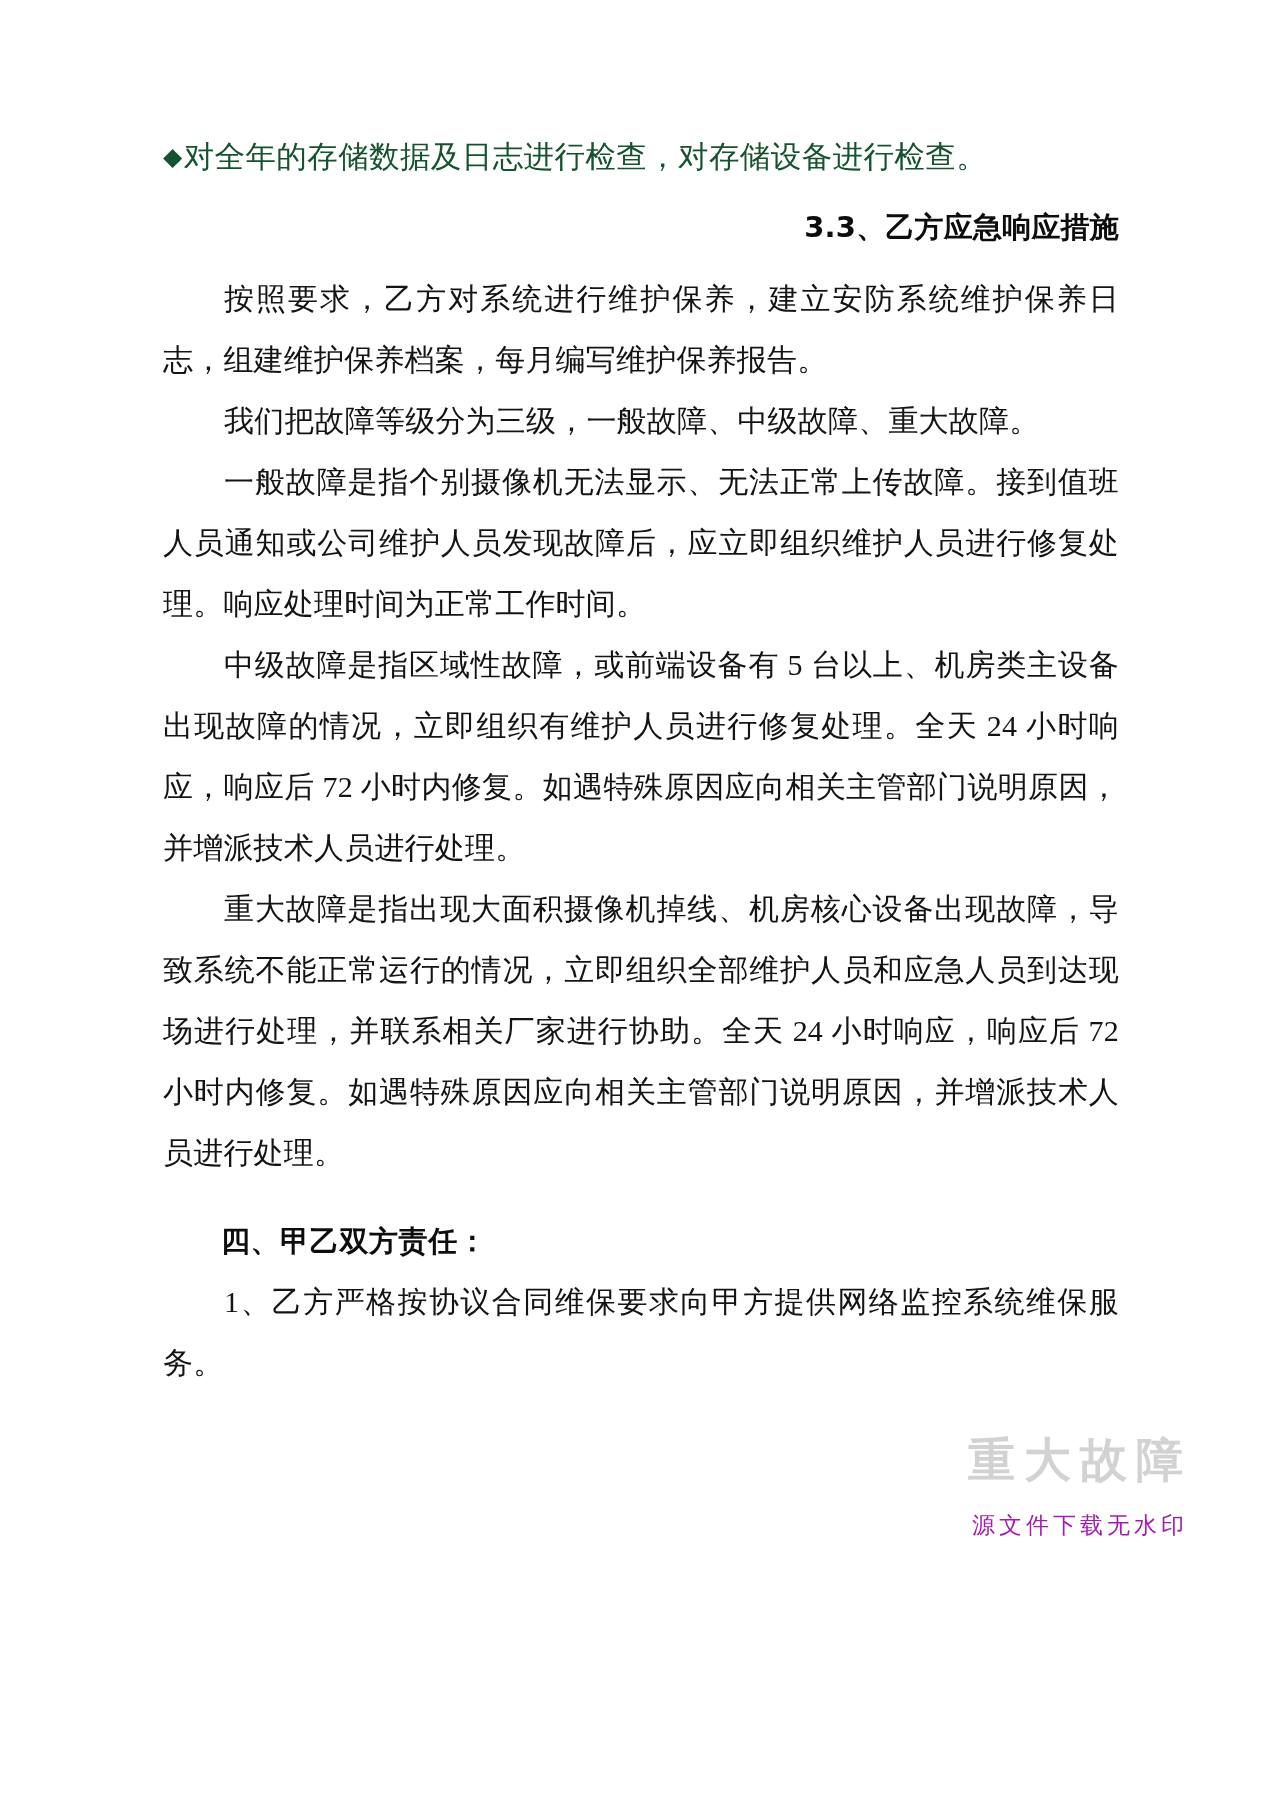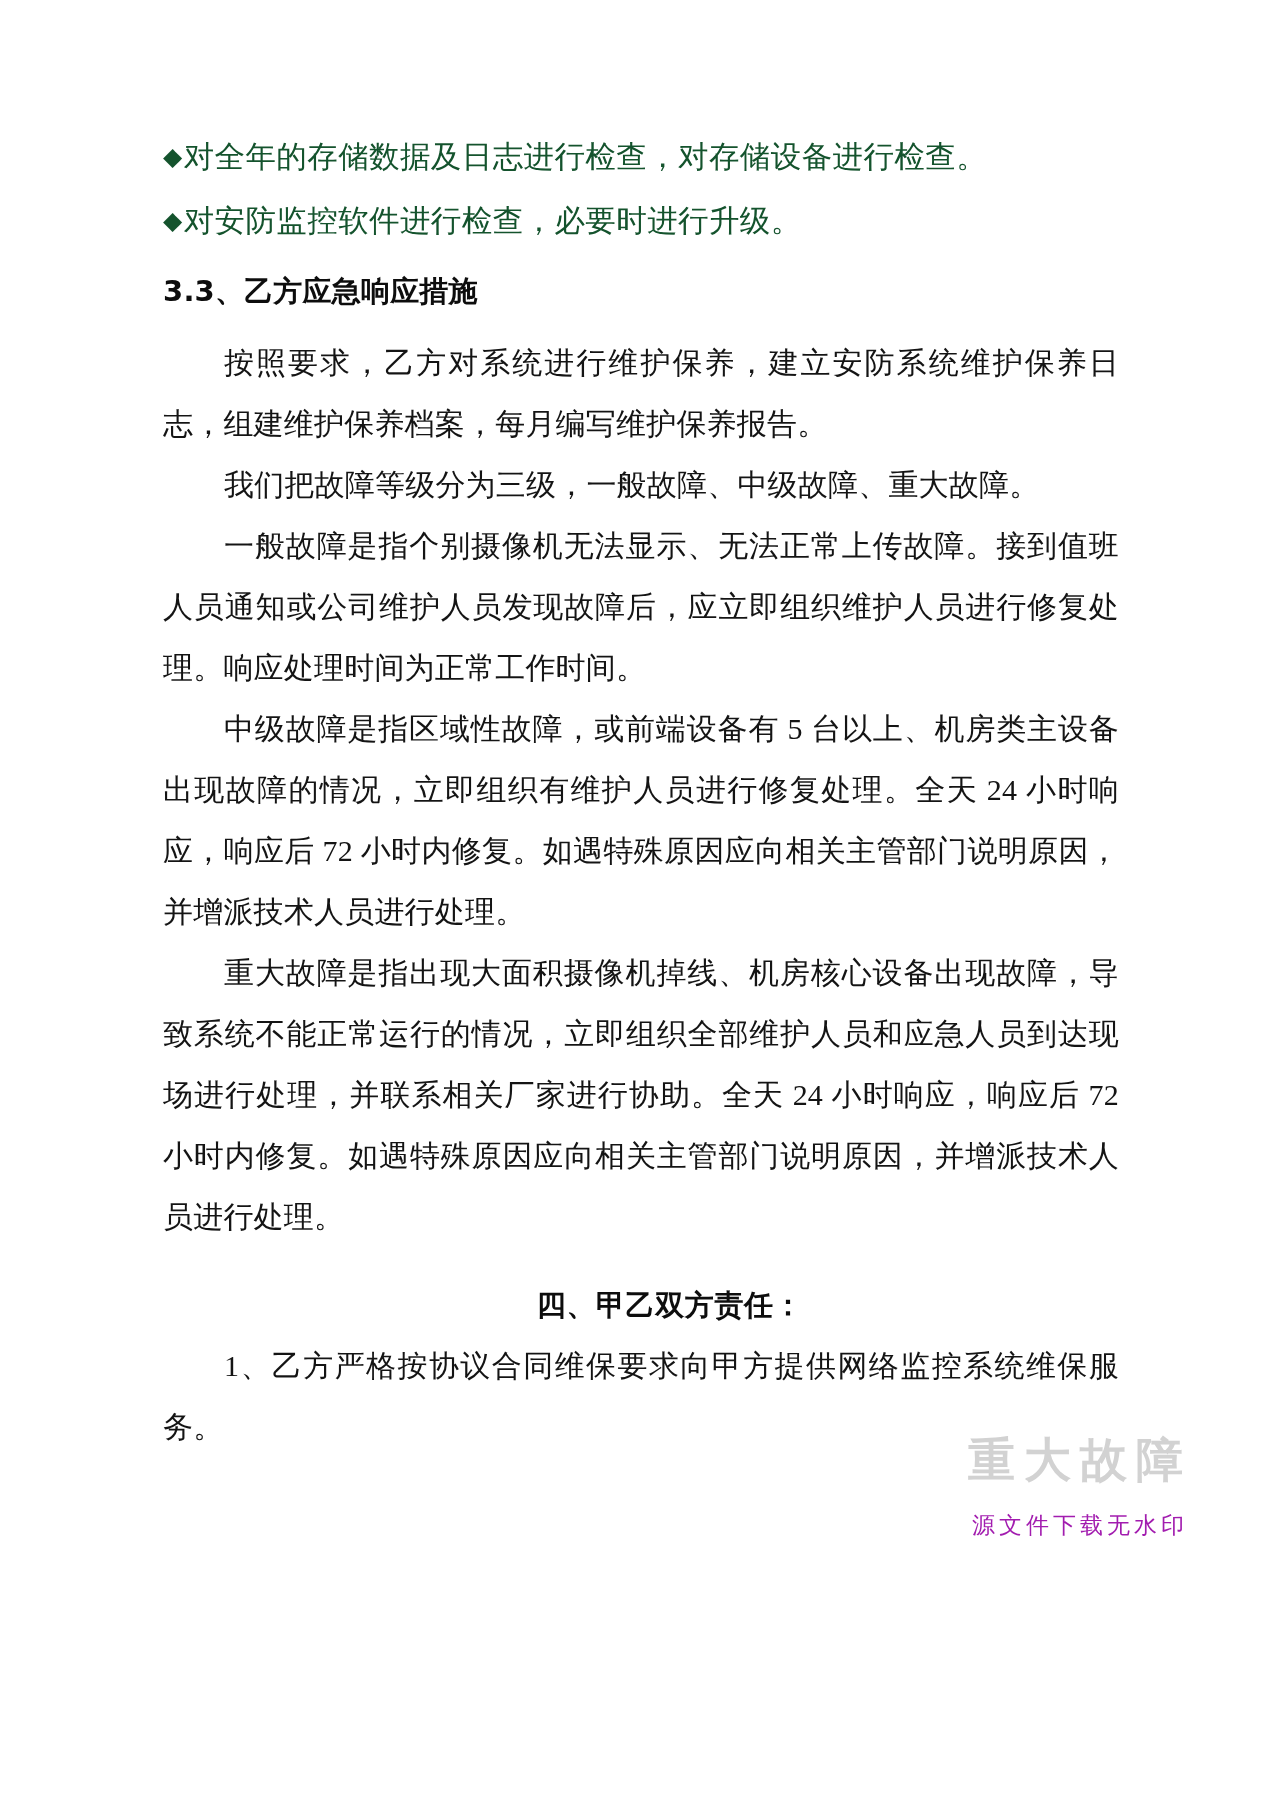--- a/index.html
+++ b/index.html
@@ -51,33 +51,33 @@
 
   
   .sub-heading {
     font-family: "DejaVu Sans", "Liberation Sans", sans-serif;
     font-weight: 700;
     font-size: 29px;
     line-height: 58px;
     margin-top: 8px;
     letter-spacing: 0.2px;
     color: #0d0d0d;
+    text-align: right;
   }
 
   
   .section-heading {
     font-family: "DejaVu Sans", "Liberation Sans", sans-serif;
     font-weight: 700;
     font-size: 29px;
     line-height: 60px;
     text-indent: 58px;
     margin-top: 28px;
     letter-spacing: 0.6px;
     color: #0d0d0d;
-    text-align: center;
   }
 
   
   .para {
     font-size: 30px;
     line-height: 61px;
     text-indent: 61px;
     text-align: justify;
     text-justify: inter-ideograph;
     letter-spacing: 0.2px;
@@ -119,23 +119,20 @@
 <body>
 
 <div class="page">
 
   <div class="content">
 
     <div class="bullet-line">
       <span class="bullet-mark">◆</span><span>对全年的存储数据及日志进行检查，对存储设备进行检查。</span>
     </div>
 
-    <div class="bullet-line">
-      <span class="bullet-mark">◆</span><span>对安防监控软件进行检查，必要时进行升级。</span>
-    </div>
 
     <div class="sub-heading">3.3、乙方应急响应措施</div>
 
     <p class="para first-block">按照要求，乙方对系统进行维护保养，建立安防系统维护保养日志，组建维护保养档案，每月编写维护保养报告。</p>
 
     <p class="para">我们把故障等级分为三级，一般故障、中级故障、重大故障。</p>
 
     <p class="para">一般故障是指个别摄像机无法显示、无法正常上传故障。接到值班人员通知或公司维护人员发现故障后，应立即组织维护人员进行修复处理。响应处理时间为正常工作时间。</p>
 
     <p class="para">中级故障是指区域性故障，或前端设备有 5 台以上、机房类主设备出现故障的情况，立即组织有维护人员进行修复处理。全天 24 小时响应，响应后 72 小时内修复。如遇特殊原因应向相关主管部门说明原因，并增派技术人员进行处理。</p>

